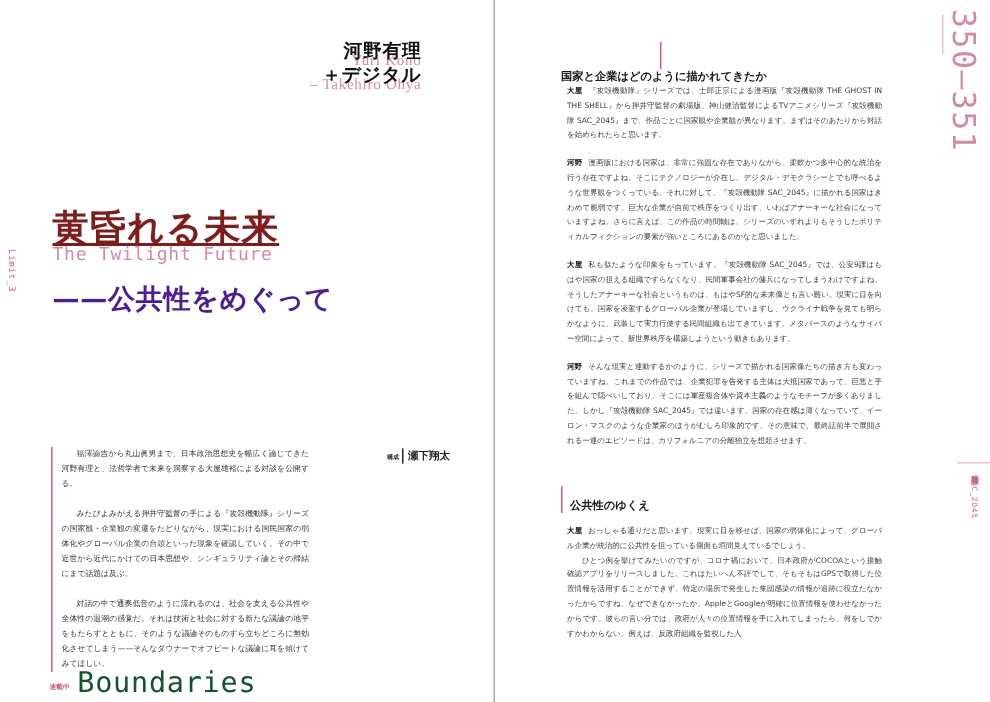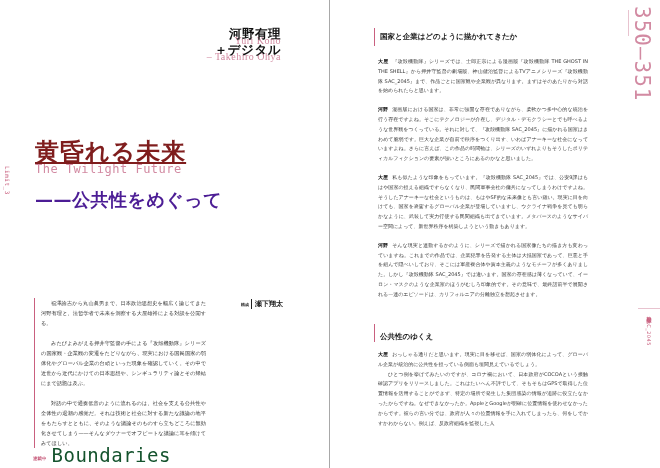--- a/index.html
+++ b/index.html
@@ -22,34 +22,34 @@
     .title-en { font-family: "DejaVu Sans Mono", monospace; font-size: 12px; line-height: 20px; color: #d28aa2; margin-top: -12px; position: relative; z-index: 1; letter-spacing: 0.5px; }
     .subtitle { font-size: 18px; font-weight: bold; line-height: 26px; margin-top: 8px; color: #4c1d95; letter-spacing: 0.5px; }
 
     .vertical-tag-left { position: absolute; left: 4px; top: 166px; writing-mode: vertical-rl; font-family: "DejaVu Sans Mono", monospace; font-size: 6px; color: #c9607f; letter-spacing: 0.5px; }
 
     
     .lead { position: absolute; left: 34px; top: 298px; width: 172px; border-left: 1px solid #c9607f; padding-left: 6px; }
     .lead p { font-size: 5.2px; line-height: 10px; color: #333; text-indent: 10px; margin-bottom: 10px; text-align: justify; }
     .lead p:last-child { margin-bottom: 0; }
 
-    .moderator { position: absolute; left: 241px; top: 299px; display: flex; align-items: center; }
+    .moderator { position: absolute; left: 258px; top: 299px; display: flex; align-items: center; }
     .mod-label { font-size: 4px; color: #222; font-weight: bold; margin-right: 2px; }
     .mod-bar { width: 1px; height: 10px; background: #222; margin-right: 3px; }
     .mod-name { font-size: 7px; font-weight: bold; color: #222; }
 
     .footer-left { position: absolute; left: 33px; top: 444px; display: flex; align-items: flex-end; }
     .footer-label { font-size: 4.5px; color: #c9607f; font-weight: bold; margin-right: 5px; margin-bottom: 5px; }
     .footer-boundaries { font-family: "DejaVu Sans Mono", monospace; font-size: 19px; color: #14532d; letter-spacing: 0.5px; line-height: 22px; }
 
     
     .section-heading { position: absolute; left: 44px; display: flex; align-items: center; }
     .section-heading .bar { width: 1px; height: 18px; background: #c9607f; margin-right: 5px; }
     .section-heading .text { font-size: 7.5px; font-weight: bold; color: #1a1a1a; }
-    .sh-1 { top: 28px; }
+    .sh-1 { top: 28px; flex-direction: column; }
     .sh-2 { top: 324px; align-items: flex-end; }
 
     .body-text { position: absolute; left: 48px; width: 210px; }
     .body-text p { font-size: 5px; line-height: 9.8px; color: #3a3a3a; margin-bottom: 9px; text-align: justify; }
     .body-text p .speaker { font-weight: bold; color: #111; margin-right: 4px; }
     .body-text p.cont { text-indent: 10px; margin-top: -9px; }
     .bt-1 { top: 57px; }
     .bt-2 { top: 350px; }
 
     .page-number { position: absolute; left: 301px; top: 6px; writing-mode: vertical-rl; font-family: "DejaVu Sans Mono", monospace; font-size: 21px; color: #d28aa2; letter-spacing: 1px; line-height: 22px; }

